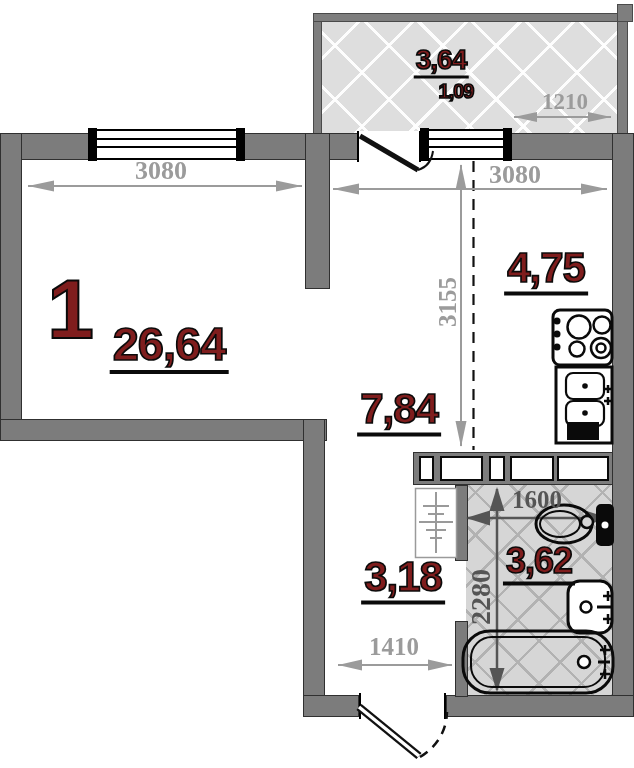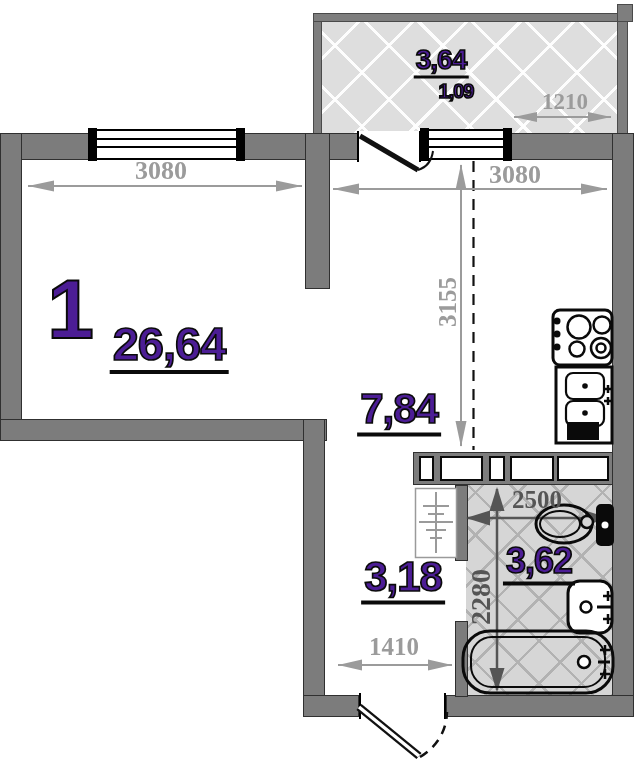--- a/index.html
+++ b/index.html
@@ -15,21 +15,21 @@
       repeating-linear-gradient(45deg,#b2b2b2 0 2.5px,transparent 2.5px 30px),
       repeating-linear-gradient(-45deg,#b2b2b2 0 2.5px,transparent 2.5px 30px);}
   .wall{position:absolute;background:#7c7c7c;border:1.5px solid #303030;box-sizing:border-box;}
   .bwall{position:absolute;background:#7e7e7e;border:1px solid #4a4a4a;box-sizing:border-box;}
   .patch{position:absolute;background:#fff;border-left:2px solid #000;border-right:2px solid #000;box-sizing:border-box;}
   .window{position:absolute;background:#fff;border-top:2.5px solid #000;border-bottom:2.5px solid #000;box-sizing:border-box;}
   .window .wl{position:absolute;left:0;right:0;height:2px;background:#000;}
   .window .jamb{position:absolute;top:-3px;bottom:-3px;width:9px;background:#000;}
   .ventbox{position:absolute;background:#fff;border:2.5px solid #0a0a0a;box-sizing:border-box;}
   .overlay{position:absolute;left:0;top:0;pointer-events:none;}
-  .area{position:absolute;transform:translate(-50%,-50%);color:#4c1d95;font-weight:900;
+  .area{position:absolute;transform:translate(-50%,-50%);color:#7f1d1d;font-weight:900;
         letter-spacing:-1px;white-space:nowrap;-webkit-text-stroke:1.7px #0a0a0a;line-height:1;}
   .area.u{border-bottom:4px solid #0a0a0a;padding:0 3px 3px 3px;}
   .area.u3{border-bottom:3px solid #0a0a0a;padding:0 2px 2px 2px;}
   .dim{position:absolute;transform:translate(-50%,-50%);font-family:"Liberation Serif",serif;
        font-weight:700;color:#9b9b9b;white-space:nowrap;line-height:1;}
   .dim.dark{color:#555555;}
   .dim.vert{transform:translate(-50%,-50%) rotate(-90deg);}
 </style>
 </head>
 <body>
@@ -188,27 +188,28 @@
       <path d="M600,650 h10 M605,645 v10" stroke-width="2.5" fill="none"></path>
       <path d="M600,674 h10 M605,669 v10" stroke-width="2.5" fill="none"></path>
     </g>
   </svg>
 
   <div class="area" style="left:70px;top:309px;font-size:84px;-webkit-text-stroke:2px #0a0a0a">1</div>
 
   <div class="area u" style="left:169px;top:347px;font-size:47px">26,64</div>
 
   <div class="area u" style="left:399px;top:412px;font-size:42px">7,84</div>
+  <div class="area u" style="left:546px;top:271px;font-size:42px">4,75</div>
   <div class="area u" style="left:403px;top:580px;font-size:42px">3,18</div>
   <div class="area u" style="left:539px;top:564px;font-size:36px">3,62</div>
 
   <div class="area u3" style="left:441px;top:62px;font-size:28px">3,64</div>
   <div class="area" style="left:456px;top:91px;font-size:20px">1,09</div>
 
   <div class="dim" style="left:161px;top:171px;font-size:26px">3080</div>
   <div class="dim" style="left:515px;top:175px;font-size:26px">3080</div>
   <div class="dim" style="left:565px;top:101px;font-size:23px">1210</div>
   <div class="dim vert" style="left:447px;top:302px;font-size:25px">3155</div>
   <div class="dim" style="left:394px;top:646px;font-size:25px">1410</div>
-  <div class="dim dark" style="left:537px;top:499px;font-size:25px">2500</div>
+  <div class="dim dark" style="left:537px;top:499px;font-size:25px">1600</div>
   <div class="dim dark vert" style="left:481px;top:597px;font-size:28px">2280</div>
 
 </div>
 
 </body></html>

